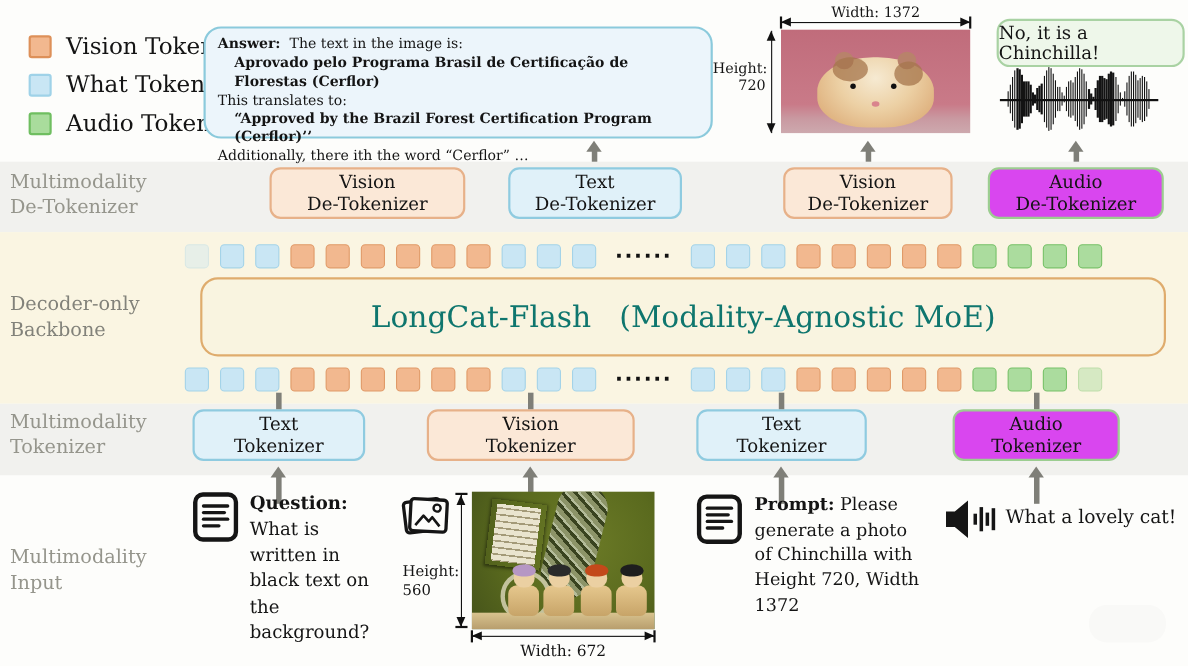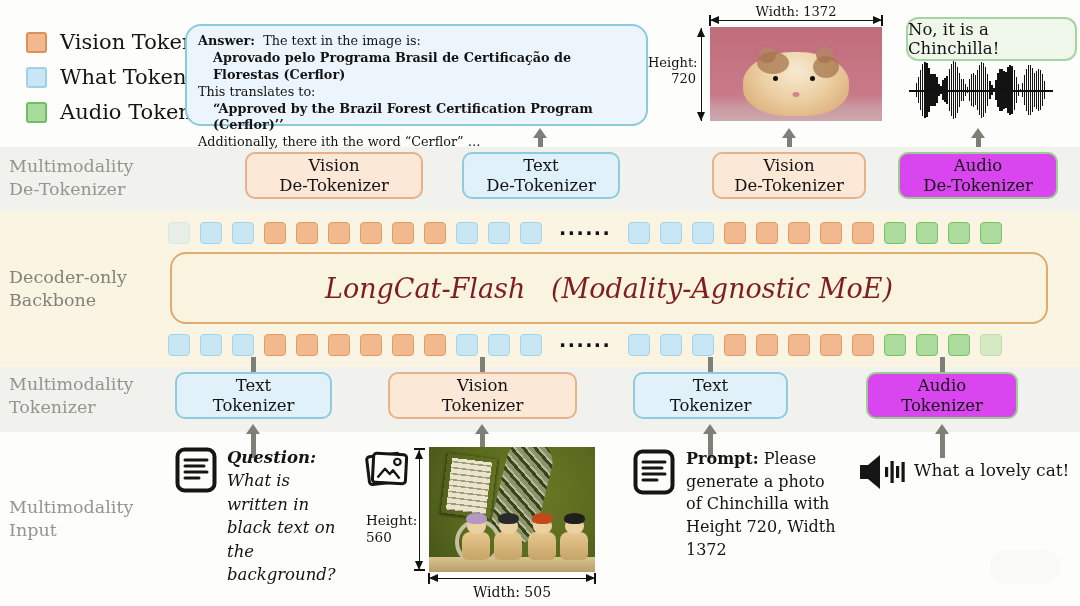--- a/index.html
+++ b/index.html
@@ -36,23 +36,23 @@
   .tokrow{position:absolute;left:168px;display:flex;align-items:center;gap:10px;height:23px;}
   .tok{width:22px;height:22px;border-radius:4px;border:1.5px solid;box-sizing:border-box;flex:0 0 auto;}
   .tok-vision{background:#F2B88F;border-color:#E09A68;}
   .tok-text{background:#C9E6F4;border-color:#A4D3E8;}
   .tok-audio{background:#ABDC9E;border-color:#77C168;}
   .tok-text_faded{background:#C9E6F4;border-color:#A4D3E8;opacity:.38;}
   .tok-audio_faded{background:#ABDC9E;border-color:#77C168;opacity:.45;}
   .tok-dots{font-size:19px;font-weight:bold;letter-spacing:1.5px;margin:0 7px;color:#111;
             font-family:"DejaVu Sans",sans-serif;line-height:22px;flex:0 0 auto;}
 
-  #longcat{position:absolute;left:170px;top:252px;width:878px;height:72px;border-radius:16px;
+  #longcat{position:absolute;left:182px;top:252px;width:878px;height:72px;border-radius:16px;
            background:#F9F4E0;border:2px solid #DFAC6D;display:flex;align-items:center;justify-content:center;
-           font-size:27px;color:#7f1d1d;white-space:pre;box-sizing:border-box;font-style:italic;}
+           font-size:27px;color:#0f766e;white-space:pre;box-sizing:border-box;}
 
   
   .garrow{position:absolute;width:4.5px;background:#7F7F78;}
   .garrow::before{content:'';position:absolute;top:-9.5px;left:-5.3px;width:0;height:0;
                   border-left:7.5px solid transparent;border-right:7.5px solid transparent;
                   border-bottom:10px solid #7F7F78;}
   .stub{position:absolute;width:4.5px;background:#7F7F78;}
 
   
   #answer-box{position:absolute;left:185px;top:24px;width:463px;height:102px;box-sizing:border-box;
@@ -369,21 +369,21 @@
 
   <svg style="position:absolute;left:175px;top:447px;" width="42" height="46" viewBox="0 0 42 46">
     <rect x="2.5" y="2.5" width="37" height="41" rx="7" fill="#FDFDFB" stroke="#151515" stroke-width="4"></rect>
     <g stroke="#151515" stroke-width="3" stroke-linecap="round">
       <line x1="10" y1="13" x2="32" y2="13"></line>
         <line x1="10" y1="19" x2="29" y2="19"></line>
       <line x1="10" y1="25" x2="32" y2="25"></line>
         <line x1="10" y1="31" x2="24" y2="31"></line>
     </g>
   </svg>
-  <div class="in-text" style="left:227px;top:446px;width:120px;font-style:italic;">
+  <div class="in-text" style="left:227px;top:446px;width:120px;">
     <span class="b">Question:</span>
     <span>What is written in black text on the background?</span>
   </div>
 
   <svg style="position:absolute;left:363px;top:445px;" width="48" height="48" viewBox="0 0 48 48">
     <rect x="5" y="10" width="33" height="28" rx="3" fill="#FDFDFB" stroke="#151515" stroke-width="3" transform="rotate(-7 21 24)"></rect>
     <rect x="10" y="9" width="33" height="29" rx="3" fill="#FDFDFB" stroke="#151515" stroke-width="3" transform="rotate(3 26 24)"></rect>
     <circle cx="34" cy="16.5" r="3.2" fill="none" stroke="#151515" stroke-width="2.2" transform="rotate(3 26 24)"></circle>
     <path d="M15 33 L22 24 L27 29 L30 25 L37 33" fill="none" stroke="#151515" stroke-width="2.4" stroke-linejoin="round" transform="rotate(3 26 24)"></path>
   </svg>
@@ -413,21 +413,21 @@
         <div class="fig-body"></div>
       </div>
     <div class="figurine" style="left:130px;--hair:#1E1E1E;">
         <div class="fig-head"></div>
         <div class="fig-body"></div>
       </div>
   </div>
   <div class="dim-h" style="left:429px;top:578px;width:166px;"></div>
   <div class="tick-v" style="left:428px;top:573px;"></div>
   <div class="tick-v" style="left:594px;top:573px;"></div>
-  <div class="dim-label" style="left:429px;top:584px;width:166px;text-align:center;font-size:14px;">Width: 505</div>
+  <div class="dim-label" style="left:429px;top:584px;width:166px;text-align:center;font-size:14px;">Width: 672</div>
 
   <svg style="position:absolute;left:633px;top:449px;" width="42" height="46" viewBox="0 0 42 46">
     <rect x="2.5" y="2.5" width="37" height="41" rx="7" fill="#FDFDFB" stroke="#151515" stroke-width="4"></rect>
     <g stroke="#151515" stroke-width="3" stroke-linecap="round">
       <line x1="10" y1="13" x2="32" y2="13"></line>
         <line x1="10" y1="19" x2="29" y2="19"></line>
       <line x1="10" y1="25" x2="32" y2="25"></line>
         <line x1="10" y1="31" x2="24" y2="31"></line>
     </g>
   </svg>

